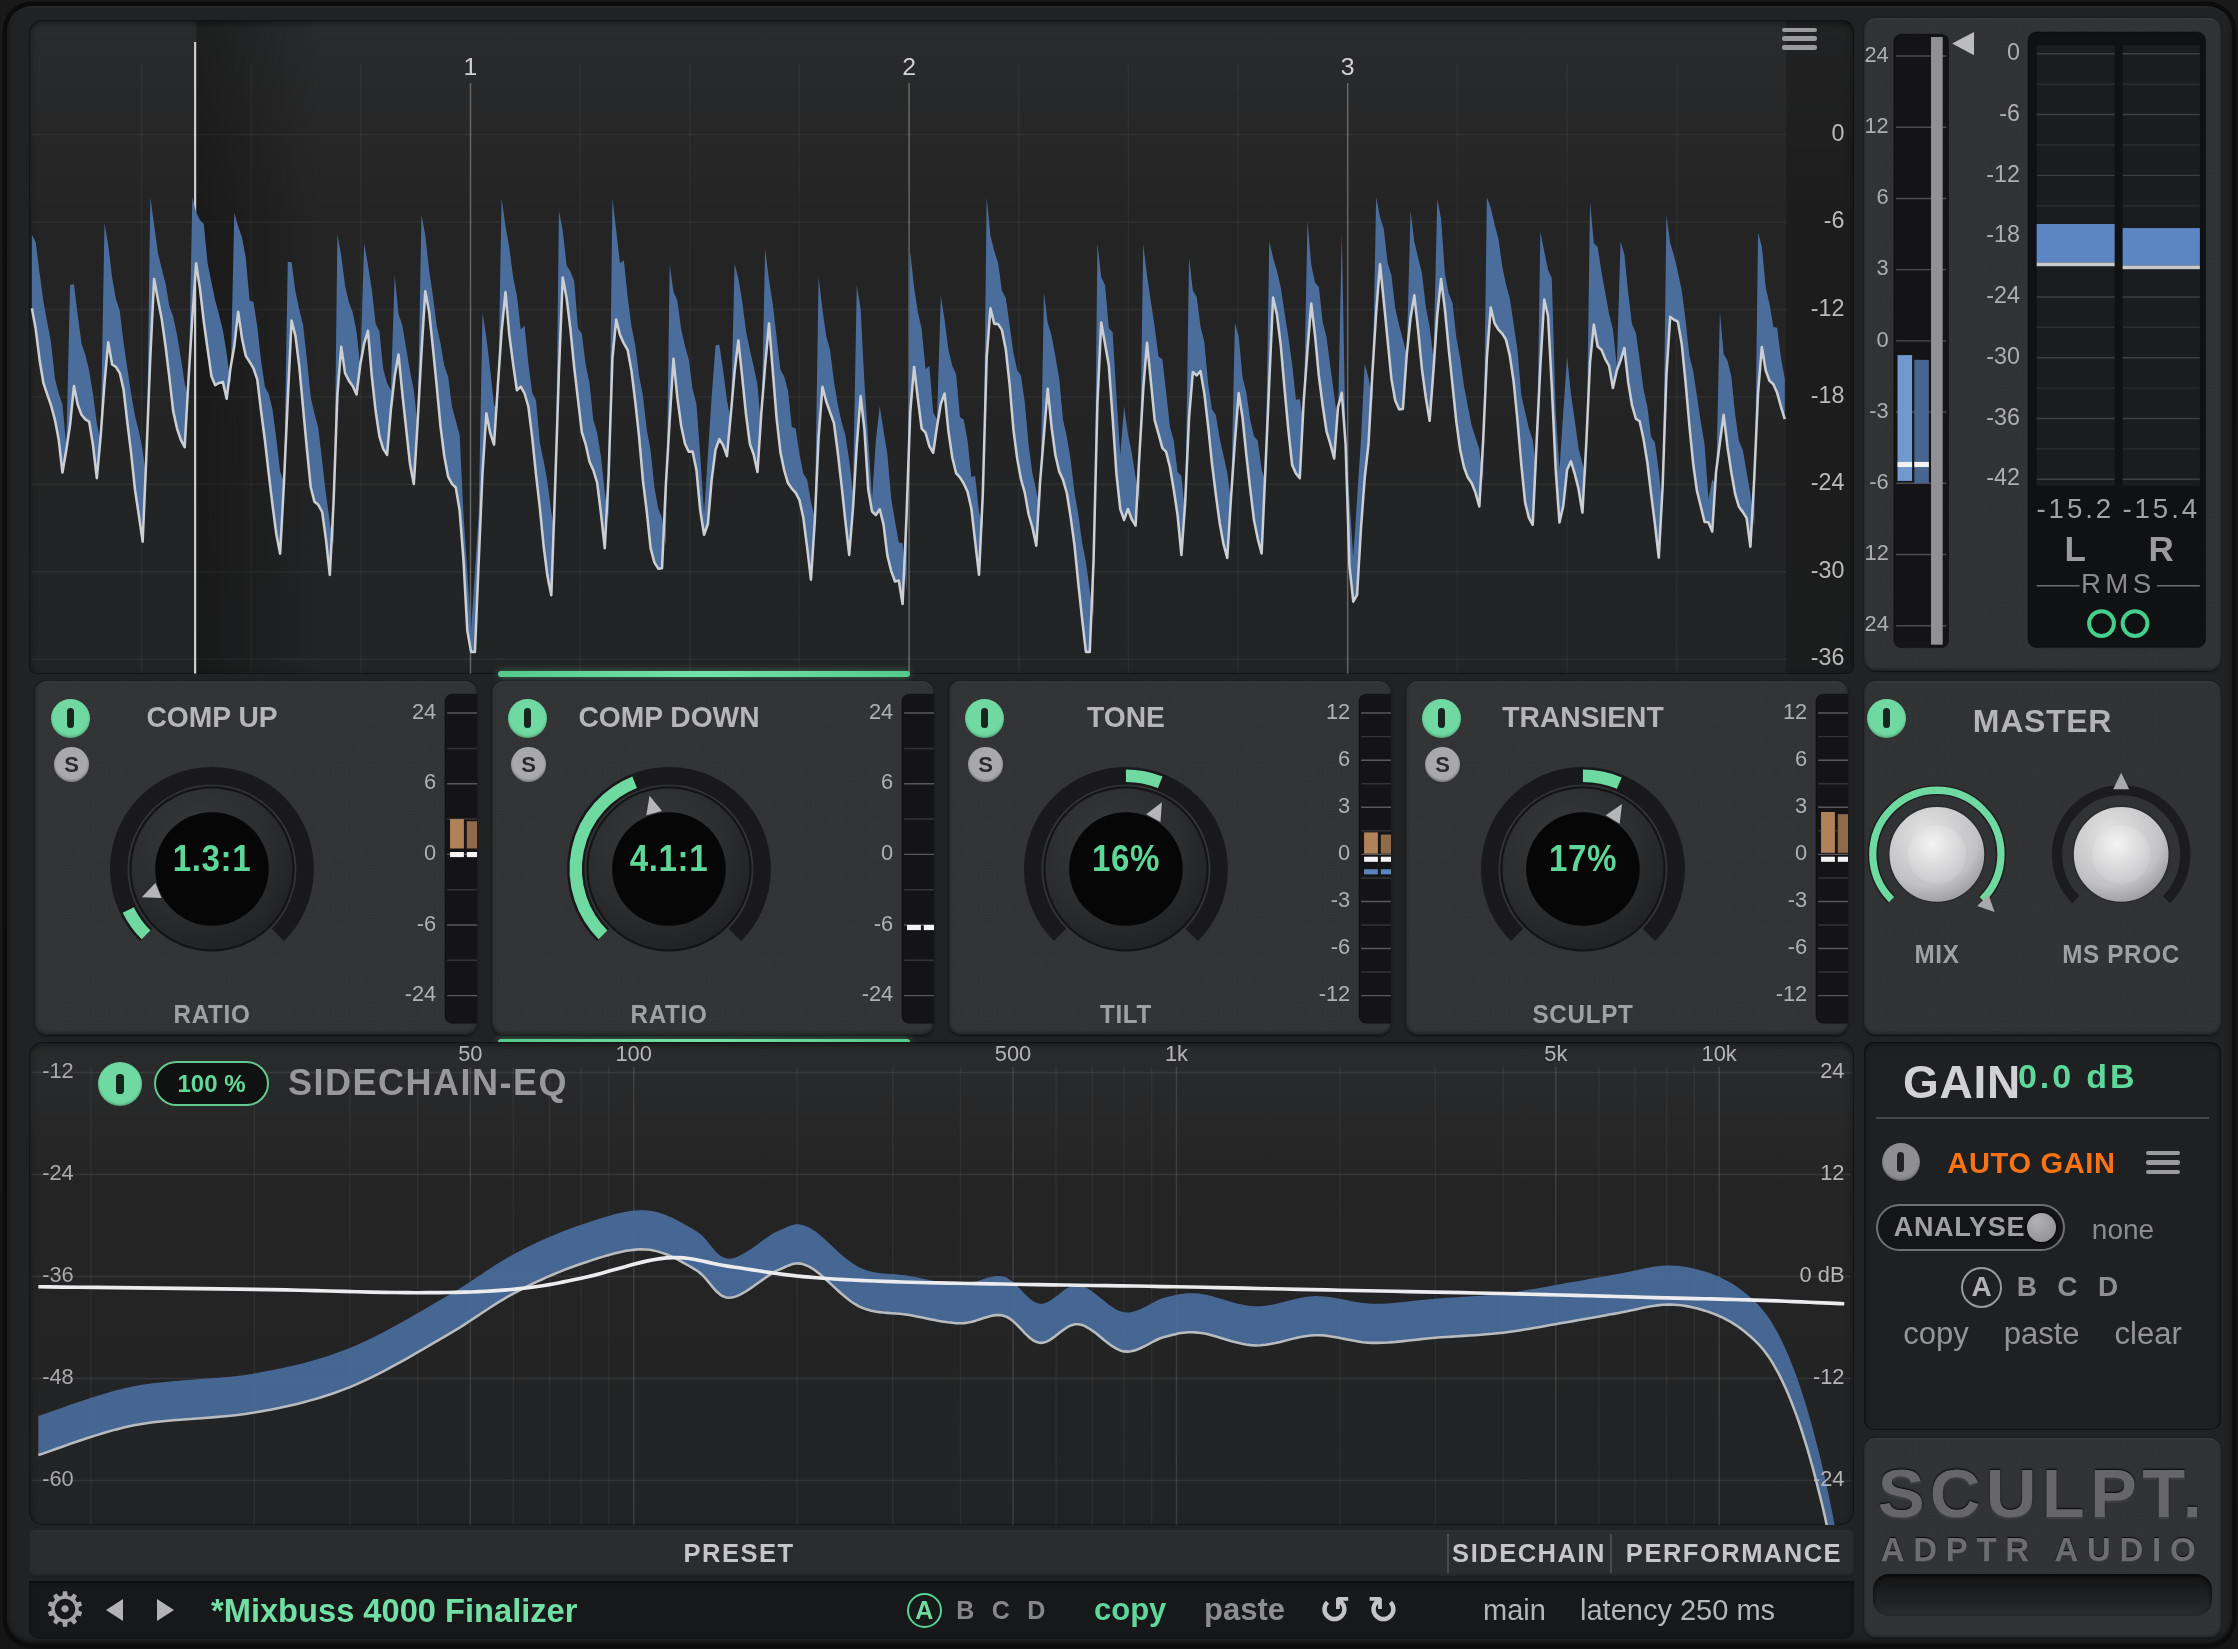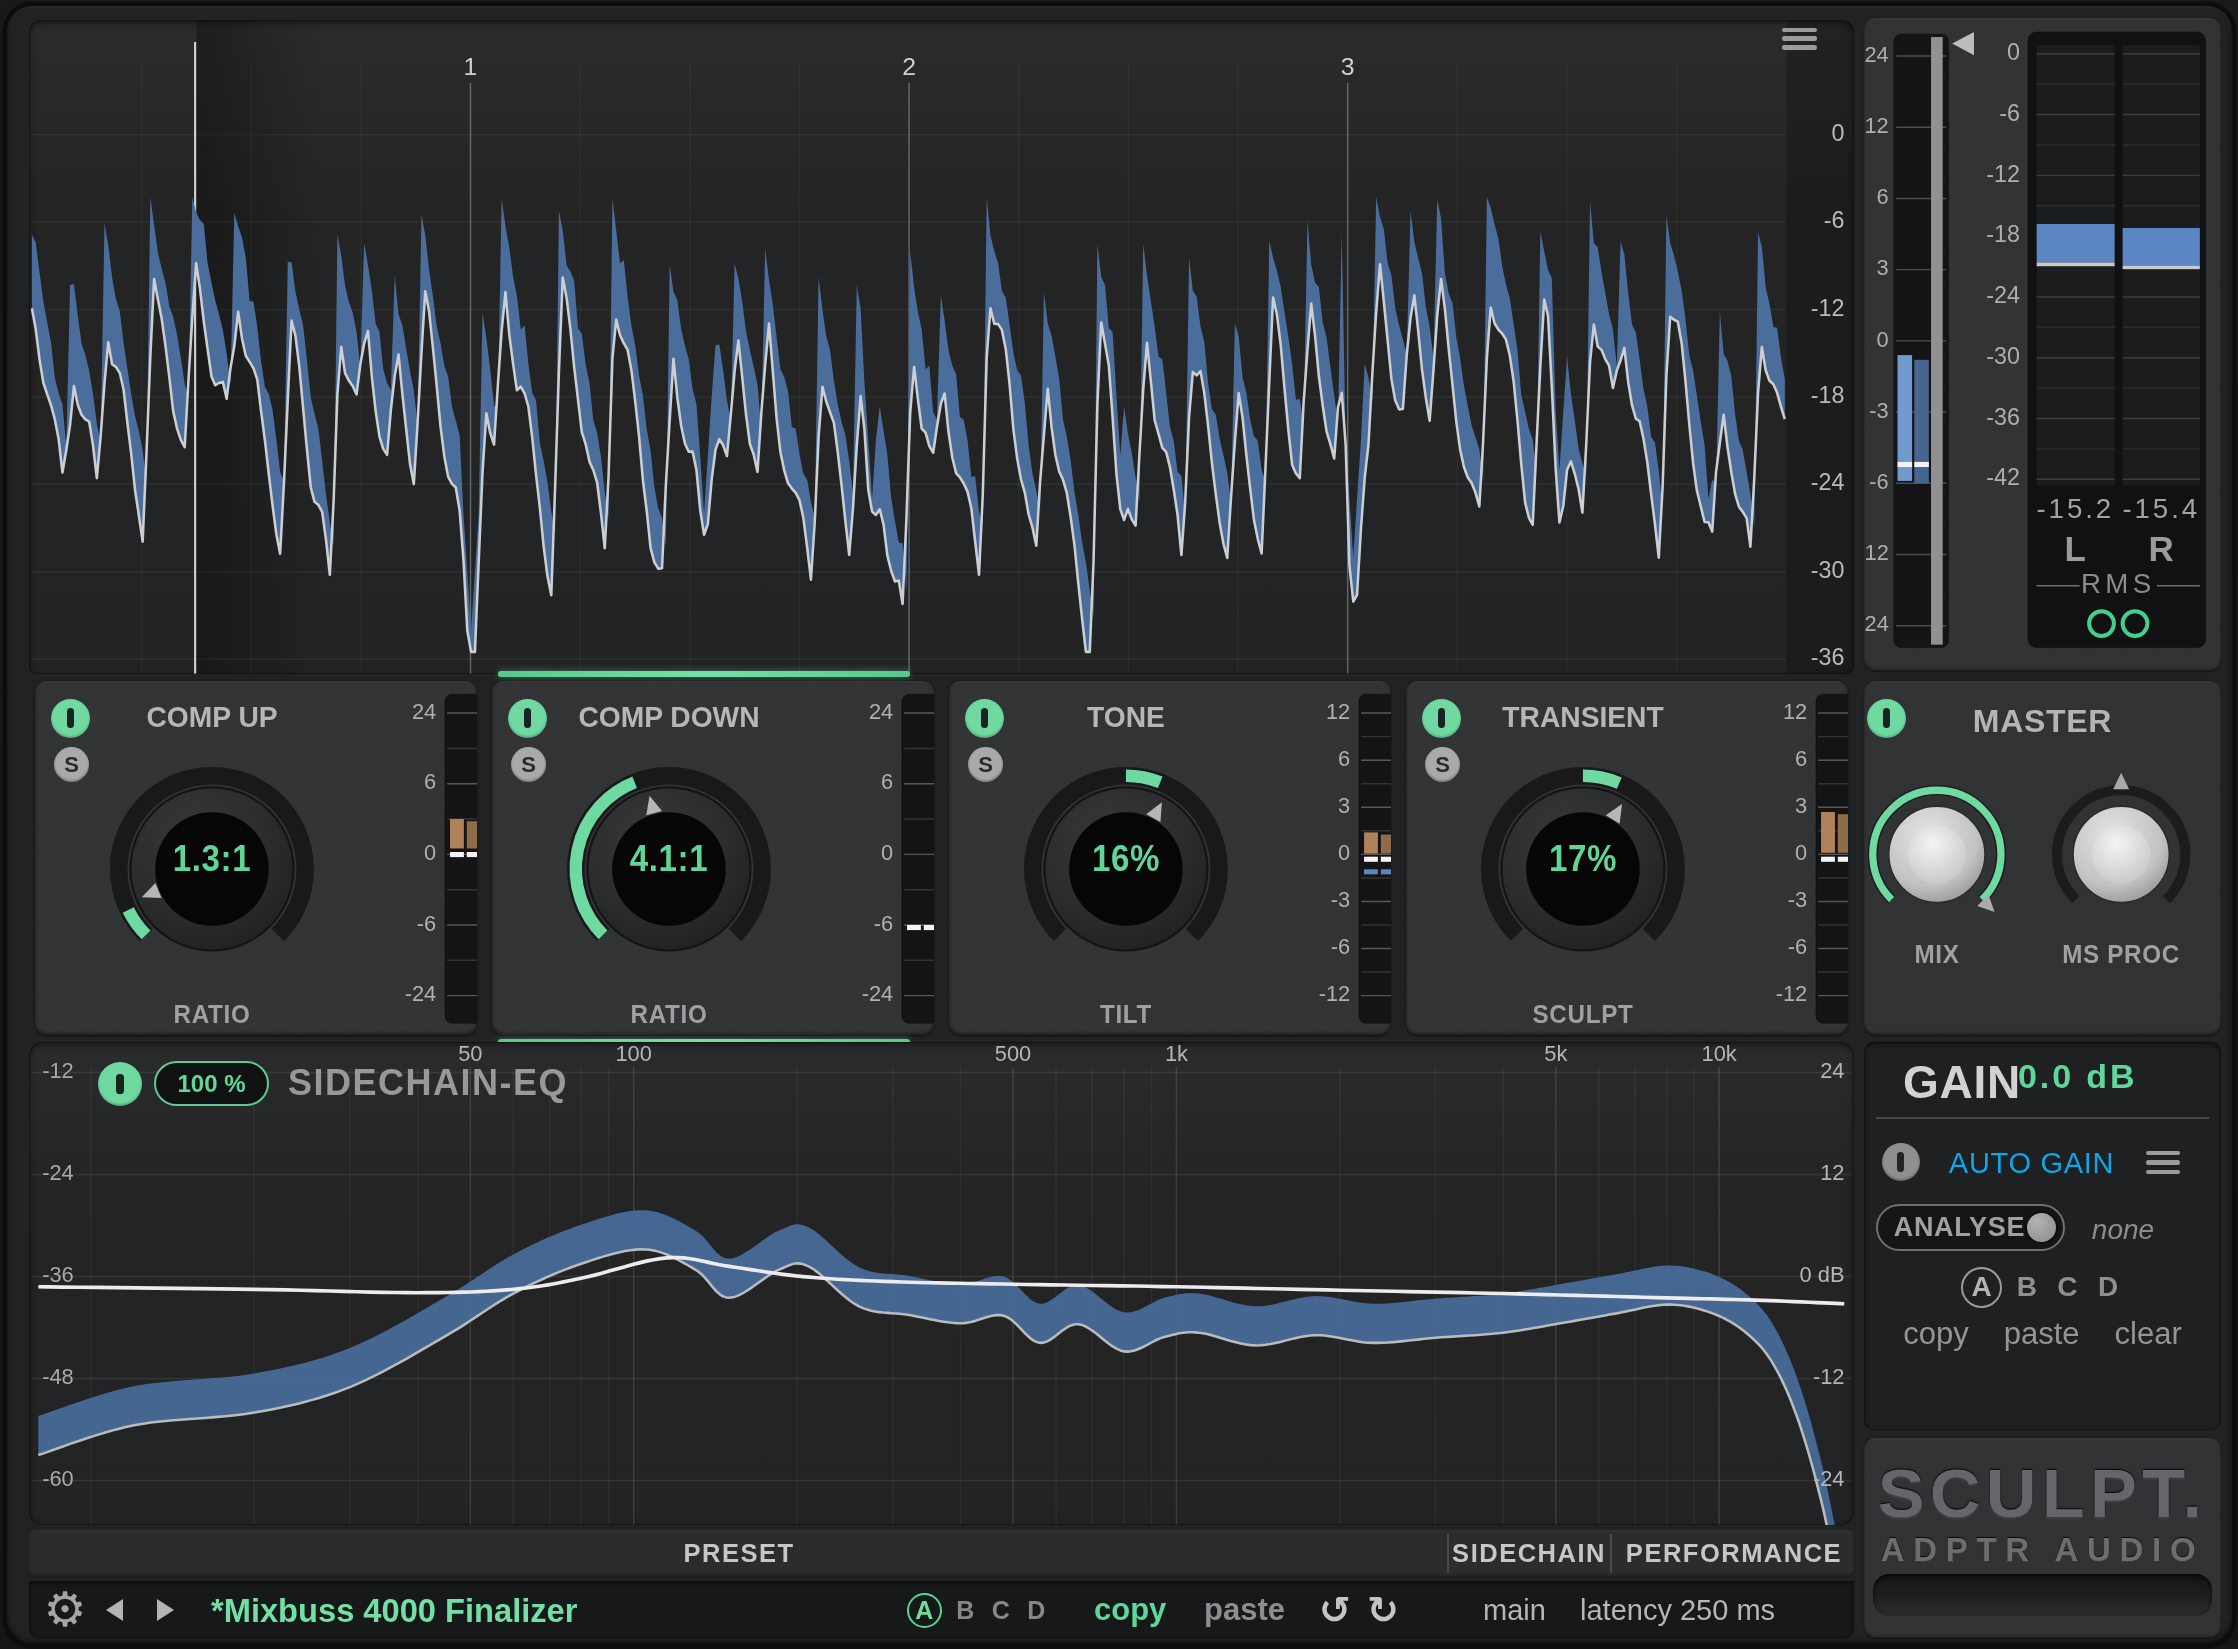--- a/index.html
+++ b/index.html
@@ -545,31 +545,31 @@
     <div class="mod-param" style="left:184px;top:259px;width:146px;">MS PROC</div>
   </div>
 
   <div class="panel gain-panel" style="left:1864px;top:1042px;width:357px;height:388px;border-radius:10.2px;">
     <h2 class="sec-title" style="left:39px;top:13px;font-size:46px;letter-spacing:0.7px;color:#d2d2d4;">GAIN</h2>
     <div style="position:absolute;left:154px;top:14.6px;font-size:34px;font-weight:bold;color:#5fd79b;letter-spacing:2.9px;">0.0 dB</div>
     <div class="divider-h" style="left:11.7px;right:11.7px;top:75px;"></div>
     <button class="pwr off" style="left:17.5px;top:101px;width:38px;height:38px;">
         <i></i>
       </button>
-    <div style="position:absolute;left:73px;top:105px;width:189px;text-align:center;font-size:29px;font-weight:normal;color:#0ea5e9;letter-spacing:0.7px;">AUTO GAIN</div>
+    <div style="position:absolute;left:73px;top:105px;width:189px;text-align:center;font-size:29px;font-weight:bold;color:#f97316;letter-spacing:0.7px;">AUTO GAIN</div>
     <div class="hamb" style="right:41px;top:109px;width:34px;height:23px;">
         <i></i>
         <i></i>
         <i></i>
       </div>
     <div class="an-pill" style="left:11.7px;top:162px;width:189px;height:47px;">
       <span>ANALYSE</span>
       <span class="tog"></span>
     </div>
-    <div style="position:absolute;left:219px;top:172px;width:80px;text-align:center;font-size:28px;color:#8c8c8e;font-style:italic;">none</div>
+    <div style="position:absolute;left:219px;top:172px;width:80px;text-align:center;font-size:28px;color:#8c8c8e;">none</div>
     <div id="gain-slots" style="position:absolute;left:0;top:223px;width:100%;height:44px;display:flex;align-items:center;justify-content:center;">
         <span class="slot-circ" style="font-size: 28px; font-weight: bold; color: rgb(179, 179, 181); margin: 0px 4.4px; cursor: pointer; width: 41px; height: 41px;">A</span>
         <span style="font-size: 28px; font-weight: bold; color: rgb(143, 143, 145); margin: 0px 10.2px; cursor: pointer;">B</span>
         <span style="font-size: 28px; font-weight: bold; color: rgb(143, 143, 145); margin: 0px 10.2px; cursor: pointer;">C</span>
         <span style="font-size: 28px; font-weight: bold; color: rgb(143, 143, 145); margin: 0px 10.2px; cursor: pointer;">D</span>
       </div>
     <div id="gain-actions" style="position:absolute;left:0;top:271px;width:100%;height:41px;display:flex;align-items:center;justify-content:center;">
         <span style="font-size: 31px; color: rgb(148, 148, 150); margin: 0px 17.5px; cursor: pointer;">copy</span>
         <span style="font-size: 31px; color: rgb(148, 148, 150); margin: 0px 17.5px; cursor: pointer;">paste</span>
         <span style="font-size: 31px; color: rgb(148, 148, 150); margin: 0px 17.5px; cursor: pointer;">clear</span>

